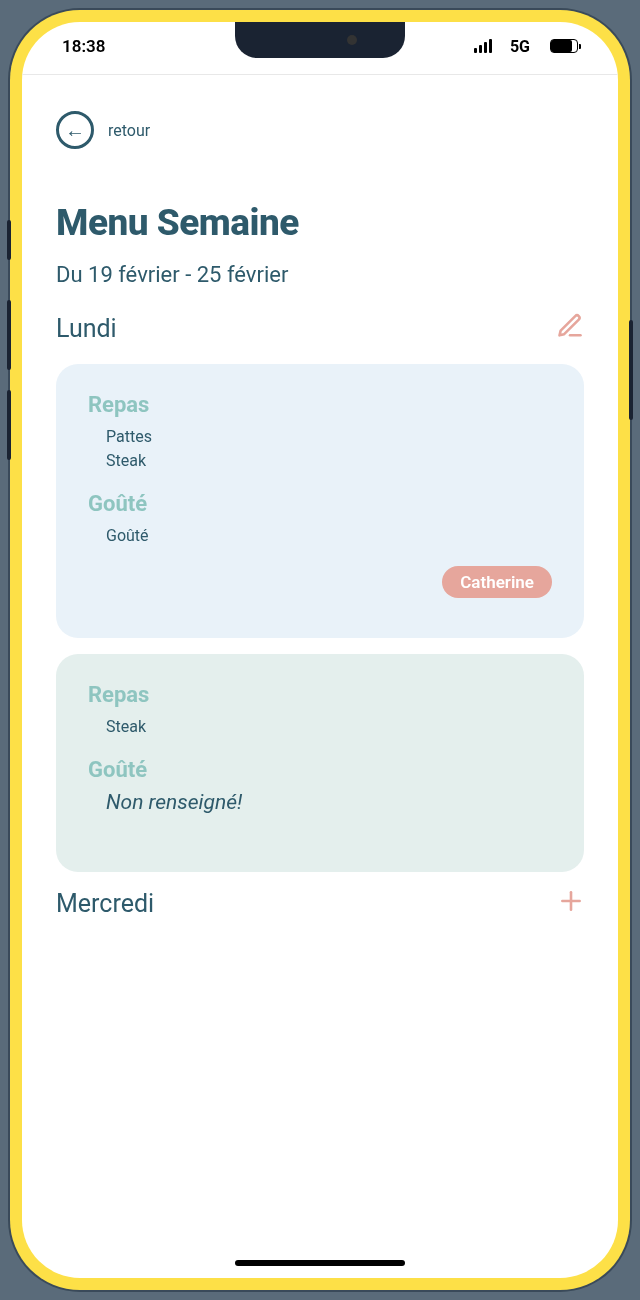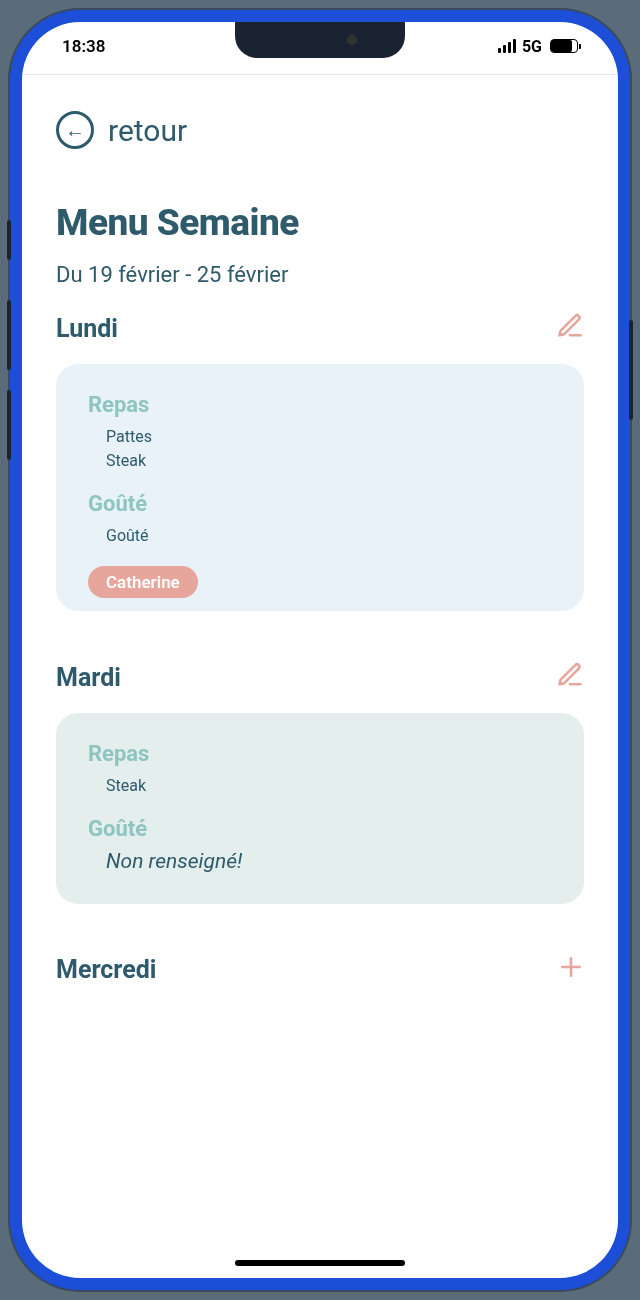--- a/index.html
+++ b/index.html
@@ -8,21 +8,21 @@
     background:#5a6b7a;
     width:640px;
     height:1300px;
     display:flex;
     align-items:center;
     justify-content:center;
   }
   .phone-frame {
     width:620px;
     height:1280px;
-    background:#1d4ed8;
+    background:#fde047;
     border-radius:70px;
     padding:12px;
     position:relative;
     box-shadow:0 0 0 2px #3a4a5a;
   }
   .phone-inner {
     width:100%;
     height:100%;
     background:#fff;
     border-radius:58px;
@@ -49,21 +49,21 @@
   }
   .status-bar {
     display:flex;
     justify-content:space-between;
     align-items:center;
     padding:14px 40px 8px 40px;
     font-weight:600;
     font-size:17px;
     color:#000;
   }
-  .status-right { display:flex; align-items:center; gap:4px; }
+  .status-right { display:flex; align-items:center; gap:16px; }
   .signal { display:flex; align-items:flex-end; gap:2px; }
   .signal-bar { width:3px; background:#000; border-radius:1px; }
   .sb1{height:5px}.sb2{height:8px}.sb3{height:11px}.sb4{height:14px}
   .g5 { font-weight:700; font-size:16px; margin-left:2px; }
   .battery {
     width:28px; height:14px; border:1.5px solid #000; border-radius:4px;
     position:relative; margin-left:4px;
   }
   .battery::after {
     content:''; position:absolute; right:-4px; top:4px; width:2px; height:5px;
@@ -74,47 +74,47 @@
   .content { padding:36px 34px 0 34px; position:relative; }
   .back-row {
     display:flex; align-items:center; gap:14px; margin-bottom:52px;
     cursor:pointer;
   }
   .back-circle {
     width:38px; height:38px; border:3px solid #2e5a6b; border-radius:50%;
     display:flex; align-items:center; justify-content:center;
   }
   .back-arrow { font-size:20px; color:#2e5a6b; font-weight:400; }
-  .back-text { color:#2e5a6b; font-size:30px; }
+  .back-text { color:#2e5a6b; font-size:16px; }
   .page-title {
     font-size:37px; font-weight:800; color:#2e5a6b; margin-bottom:18px;
     letter-spacing:-0.5px;
   }
   .date-range { color:#2e5a6b; font-size:22px; margin-bottom:25px; }
   .day-header {
     display:flex; justify-content:space-between; align-items:center;
     margin-bottom:20px;
   }
-  .day-name { font-size:25px; font-weight:700; color:#2e5a6b; }
+  .day-name { font-size:25px; font-weight:400; color:#2e5a6b; }
   .edit-icon { cursor:pointer; }
   .card {
     border-radius:22px;
-    padding:28px 32px 13px 32px;
-    margin-bottom:50px;
+    padding:28px 32px 40px 32px;
+    margin-bottom:16px;
     position:relative;
   }
   .card-blue { background:#e9f2f9; }
   .card-green { background:#e4efed; }
   .section-label {
     font-size:22px; font-weight:700; color:#8ec5c0; margin-bottom:8px;
   }
   .meal-list { padding-left:18px; margin-bottom:18px; }
   .meal-item { color:#2e5a6b; font-size:16px; line-height:1.5; }
   .meal-empty { color:#2e5a6b; font-size:21px; font-style:italic; padding-left:18px; margin-bottom:18px; }
-  .badge-row { display:flex; justify-content:flex-start; margin-top:4px; }
+  .badge-row { display:flex; justify-content:flex-end; margin-top:4px; }
   .badge {
     background:#e6a69c; color:#fff; padding:6px 18px; border-radius:20px;
     font-size:17px; font-weight:600;
   }
   .plus-icon { cursor:pointer; }
   .home-indicator {
     position:absolute; bottom:12px; left:50%; transform:translateX(-50%);
     width:170px; height:6px; background:#000; border-radius:3px;
   }
   .side-btn {
@@ -186,29 +186,20 @@
         </div>
         <div class="section-label">Goûté</div>
         <div class="meal-list">
           <div class="meal-item">Goûté</div>
         </div>
         <div class="badge-row">
           <span class="badge">Catherine</span>
         </div>
       </div>
 
-      <div class="day-header">
-        <span class="day-name">Mardi</span>
-        <span class="edit-icon">
-          <svg width="28" height="28" viewBox="0 0 24 24" fill="none" stroke="#e6a69c" stroke-width="2.2" stroke-linecap="round" stroke-linejoin="round">
-            <path d="M12 20h9"></path>
-              <path d="M16.5 3.5a2.12 2.12 0 0 1 3 3L7 19l-4 1 1-4Z"></path>
-          </svg>
-        </span>
-      </div>
       <div class="card card-green">
         <div class="section-label">Repas</div>
         <div class="meal-list">
           <div class="meal-item">Steak</div>
         </div>
         <div class="section-label">Goûté</div>
         <div class="meal-empty">Non renseigné!</div>
       </div>
 
       <div class="day-header">

